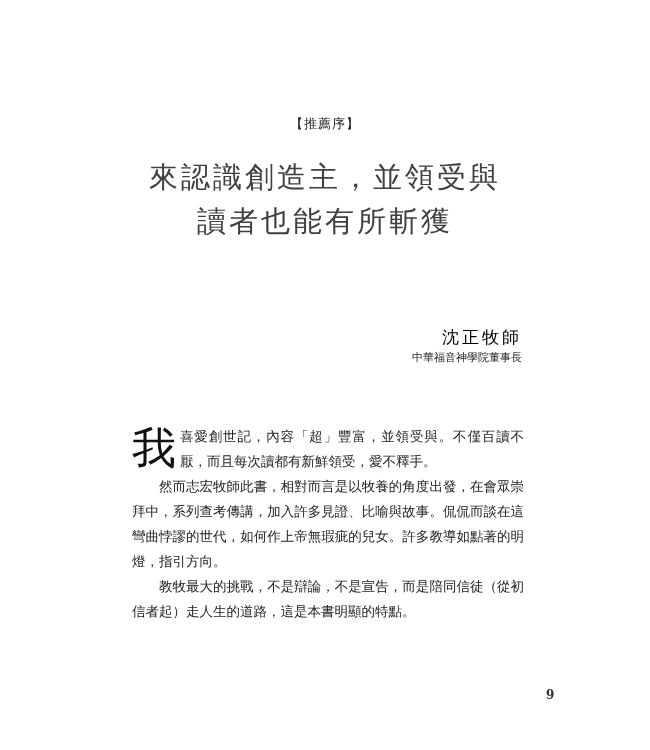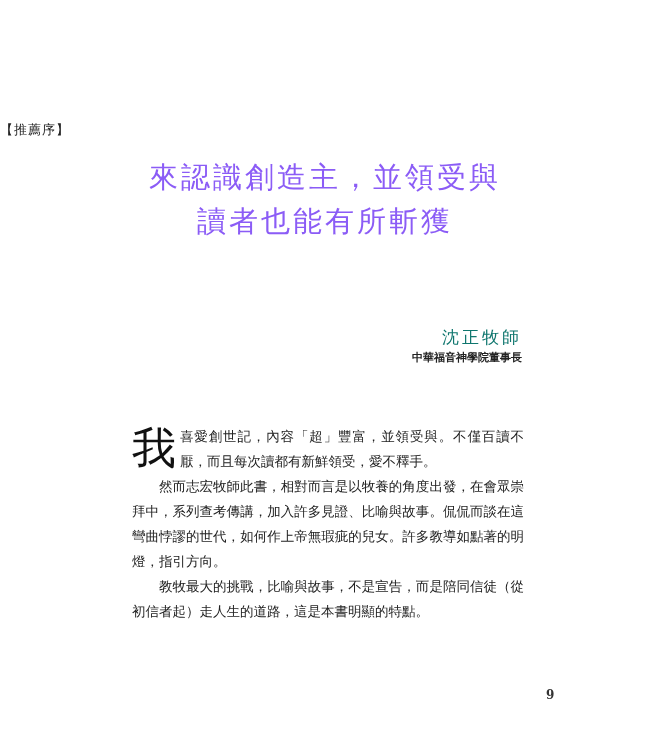--- a/index.html
+++ b/index.html
@@ -1,21 +1,21 @@
 <!DOCTYPE html>
 <html><head>
 <meta charset="utf-8">
 <style>
   html, body { margin: 0; padding: 0; background: #ffffff; }
   body { width: 650px; height: 750px; position: relative; overflow: hidden; color: #1a1a1a; }
   .page { position: absolute; left: 0; top: 0; width: 650px; height: 750px; background: #ffffff; }
-  .label { position: absolute; top: 121px; left: 0; width: 650px; text-align: left; font-family: "DejaVu Serif", serif; font-size: 13px; color: #222; letter-spacing: 1px; }
-  .title { position: absolute; top: 155px; left: 0; width: 650px; text-align: center; font-family: "DejaVu Serif", serif; font-size: 29px; line-height: 44px; color: #8b5cf6; letter-spacing: 3px; }
-  .author { position: absolute; top: 326px; right: 128px; text-align: right; font-family: "DejaVu Serif", serif; font-size: 17px; color: #0f766e; letter-spacing: 3px; }
-  .affil { position: absolute; top: 350px; right: 128px; text-align: left; font-family: "DejaVu Sans", sans-serif; font-size: 11px; font-weight: bold; color: #222; }
+  .label { position: absolute; top: 115px; left: 0; width: 650px; text-align: center; font-family: "DejaVu Serif", serif; font-size: 13px; color: #222; letter-spacing: 1px; }
+  .title { position: absolute; top: 155px; left: 0; width: 650px; text-align: center; font-family: "DejaVu Serif", serif; font-size: 29px; line-height: 44px; color: #404040; letter-spacing: 3px; }
+  .author { position: absolute; top: 326px; right: 128px; text-align: right; font-family: "DejaVu Serif", serif; font-size: 17px; color: #000000; letter-spacing: 3px; }
+  .affil { position: absolute; top: 350px; right: 128px; text-align: left; font-family: "DejaVu Sans", sans-serif; font-size: 11px; font-weight: normal; color: #222; }
   .body { position: absolute; top: 424px; left: 132px; width: 392px; font-family: "DejaVu Serif", serif; font-size: 13.5px; line-height: 25px; color: #222; text-align: justify; }
   .body p { margin: 0; text-indent: 2em; }
   .body p.first { text-indent: 0; }
   .dropcap { float: left; font-size: 44px; line-height: 44px; margin: 2px 4px 0 0; font-family: "DejaVu Serif", serif; color: #111; }
   .pagenum { position: absolute; top: 688px; left: 546px; font-family: "DejaVu Serif", serif; font-size: 12px; font-weight: bold; color: #333; }
 </style>
 </head>
 <body>
 
 <div class="page">
@@ -27,17 +27,17 @@
   </div>
 
   <div class="author">沈正牧師</div>
   <div class="affil">中華福音神學院董事長</div>
 
   <div class="body">
     <p class="first">
       <span class="dropcap">我</span><span>喜愛創世記，內容「超」豐富，並領受與。不僅百讀不厭，而且每次讀都有新鮮領受，愛不釋手。</span>
     </p>
     <p>然而志宏牧師此書，相對而言是以牧養的角度出發，在會眾崇拜中，系列查考傳講，加入許多見證、比喻與故事。侃侃而談在這彎曲悖謬的世代，如何作上帝無瑕疵的兒女。許多教導如點著的明燈，指引方向。</p>
-    <p>教牧最大的挑戰，比喻與故事，不是宣告，而是陪同信徒（從初信者起）走人生的道路，這是本書明顯的特點。</p>
+    <p>教牧最大的挑戰，不是辯論，不是宣告，而是陪同信徒（從初信者起）走人生的道路，這是本書明顯的特點。</p>
   </div>
 
   <div class="pagenum">9</div>
 </div>
 
 </body></html>

